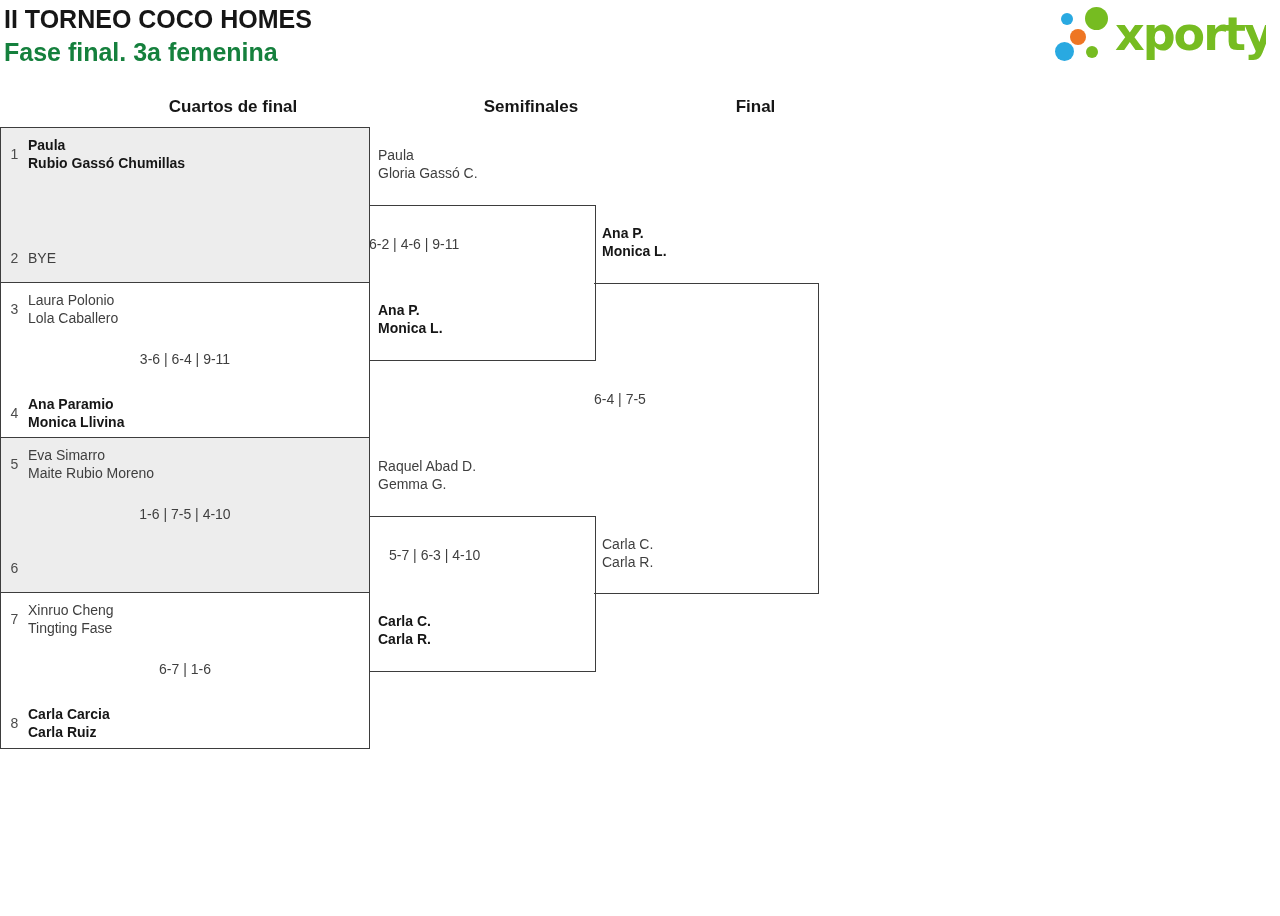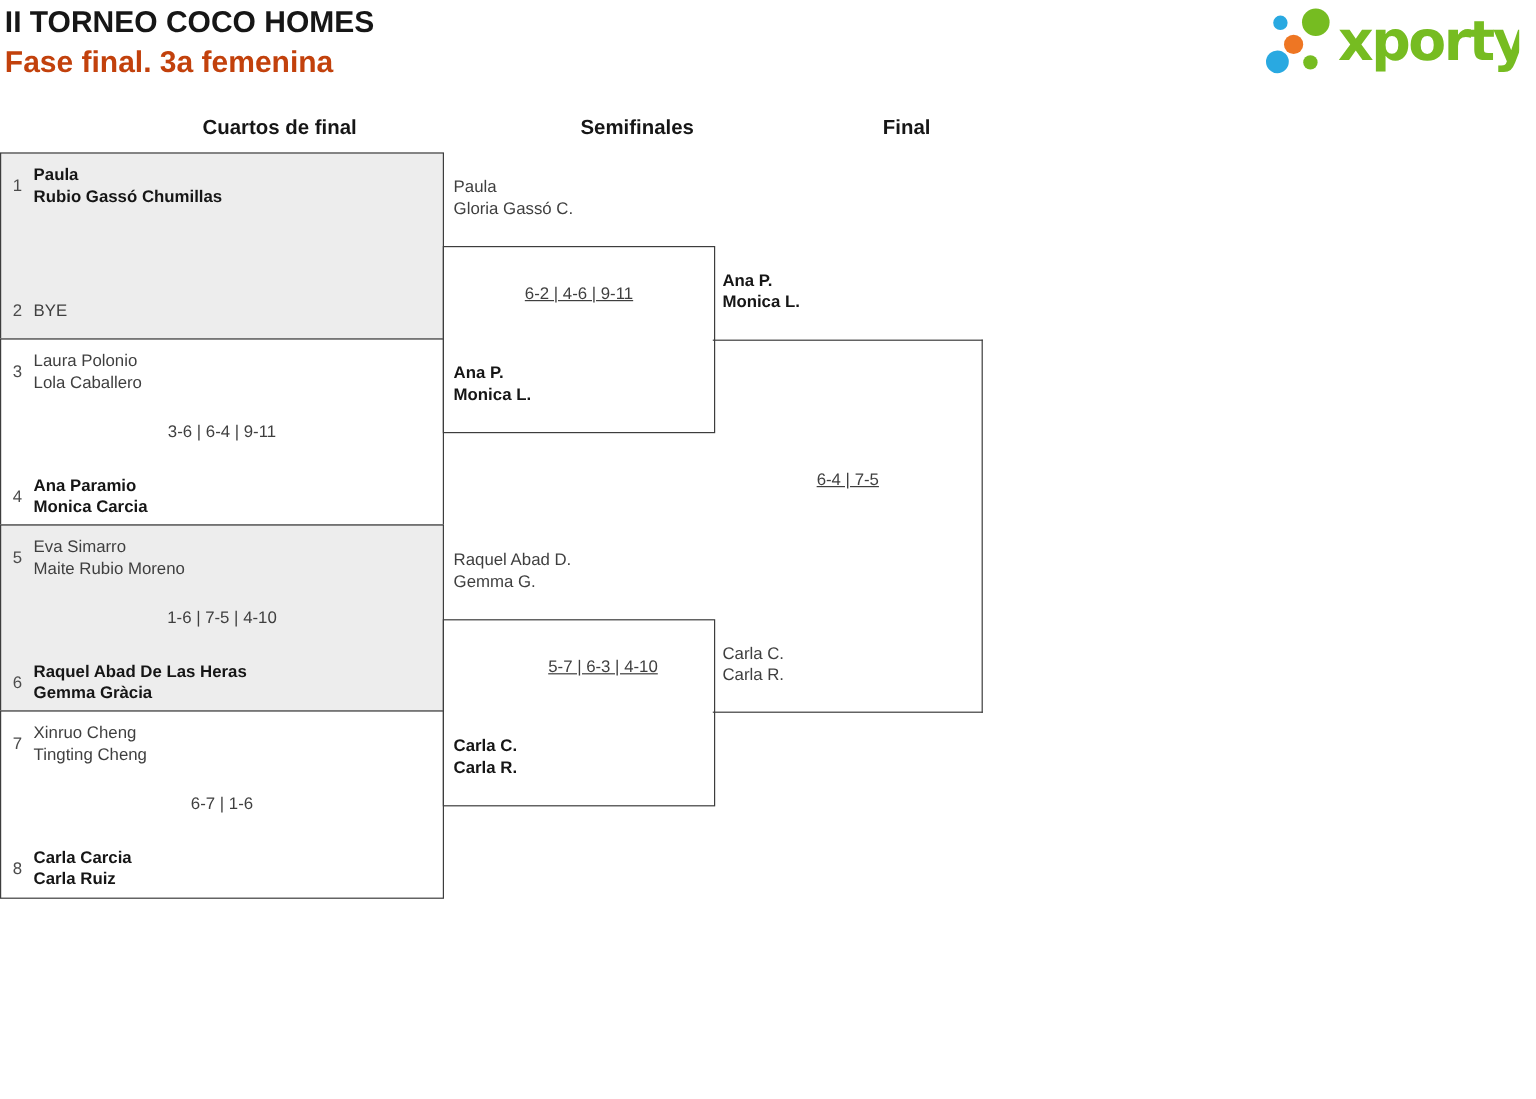--- a/index.html
+++ b/index.html
@@ -2,21 +2,21 @@
 <html><head>
 <meta charset="utf-8">
 <style>
   html,body{margin:0;padding:0;background:#fff;}
   .stage{
     position:relative;width:1266px;height:916px;background:#fff;overflow:hidden;
     font-family:"Liberation Sans",sans-serif;color:#3f3f3f;
   }
   
   .page-title{position:absolute;left:4px;top:3px;font-size:25px;line-height:32px;font-weight:700;color:#161616;}
-  .page-subtitle{position:absolute;left:4px;top:36px;font-size:25px;line-height:32px;font-weight:700;color:#c2410c;}
+  .page-subtitle{position:absolute;left:4px;top:36px;font-size:25px;line-height:32px;font-weight:700;color:#15803d;}
   
   .logo{position:absolute;left:1045px;top:0;width:235px;height:78px;cursor:pointer;}
   .dot{position:absolute;border-radius:50%;}
   .dot.b1{left:16px;top:13px;width:12px;height:12px;background:#29a9e1;}
   .dot.g1{left:40px;top:7px;width:23px;height:23px;background:#76bc21;}
   .dot.o1{left:25px;top:29px;width:16px;height:16px;background:#ee7623;}
   .dot.b2{left:10px;top:42px;width:19px;height:19px;background:#29a9e1;}
   .dot.g2{left:41px;top:46px;width:12px;height:12px;background:#76bc21;}
   .wordmark{
     position:absolute;left:70px;top:4px;font-size:46px;line-height:60px;font-weight:700;
@@ -47,21 +47,21 @@
   .sf-box.sf1{top:205px;height:156px;}
   .sf-box.sf2{top:516px;height:156px;}
   .final-box{
     position:absolute;left:594px;top:283px;width:225px;height:311px;box-sizing:border-box;
     border:1px solid #3d3d3d;border-left:none;
   }
   
   .lbl{position:absolute;font-size:14px;line-height:18px;color:#3f3f3f;}
   .lbl span{display:block;}
   .lbl.win{color:#161616;font-weight:700;}
-  .free-score{position:absolute;text-align:center;font-size:14px;color:#3f3f3f;text-decoration:underline;}
+  .free-score{position:absolute;font-size:14px;color:#3f3f3f;}
   .sf1-t1{left:378px;top:146px;}
   .sf1-sc{left:369px;top:236px;width:227px;}
   .sf1-t2{left:378px;top:301px;}
   .sf2-t1{left:378px;top:457px;}
   .sf2-sc{left:369px;top:547px;width:227px;margin-left:20px;}
   .sf2-t2{left:378px;top:612px;}
   .f-t1{left:602px;top:224px;}
   .f-sc{left:594px;top:391px;width:225px;}
   .f-t2{left:602px;top:535px;}
 </style>
@@ -109,49 +109,45 @@
       <div class="names">
         <span>Laura Polonio</span>
         <span>Lola Caballero</span>
       </div>
     </div>
     <div class="score">3-6 | 6-4 | 9-11</div>
     <div class="trow t2">
       <span class="seed">4</span>
       <div class="names win">
         <span>Ana Paramio</span>
-        <span>Monica Carcia</span>
+        <span>Monica Llivina</span>
       </div>
     </div>
   </div>
 
   <div class="qf qf3 alt">
     <div class="trow t1">
       <span class="seed">5</span>
       <div class="names">
         <span>Eva Simarro</span>
         <span>Maite Rubio Moreno</span>
       </div>
     </div>
     <div class="score">1-6 | 7-5 | 4-10</div>
     <div class="trow t2">
       <span class="seed">6</span>
-      <div class="names win">
-        <span>Raquel Abad De Las Heras</span>
-        <span>Gemma Gràcia</span>
-      </div>
     </div>
   </div>
 
   <div class="qf qf4">
     <div class="trow t1">
       <span class="seed">7</span>
       <div class="names">
         <span>Xinruo Cheng</span>
-        <span>Tingting Cheng</span>
+        <span>Tingting Fase</span>
       </div>
     </div>
     <div class="score">6-7 | 1-6</div>
     <div class="trow t2">
       <span class="seed">8</span>
       <div class="names win">
         <span>Carla Carcia</span>
         <span>Carla Ruiz</span>
       </div>
     </div>

